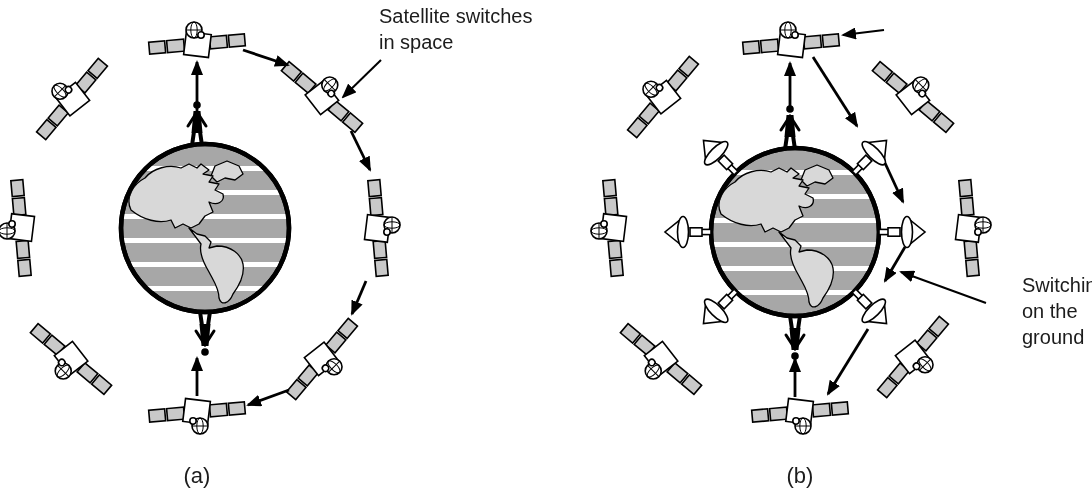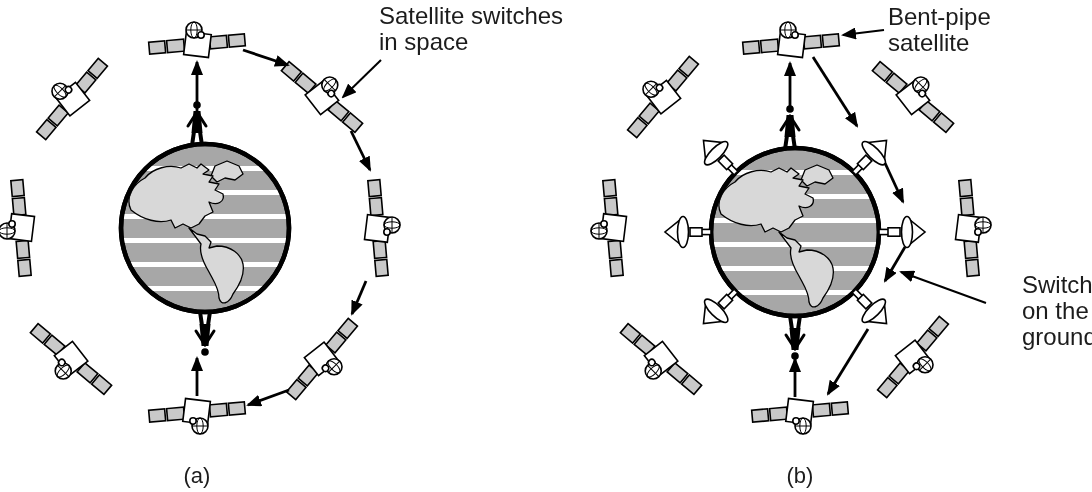--- a/index.html
+++ b/index.html
@@ -3,21 +3,21 @@
 <meta charset="utf-8">
 <style>
   :root{
     --background:#ffffff; --line:#000000; --solar_panel:#c9c9c9;
     --earth_ocean:#a7a7a7; --earth_land:#d8d8d8; --earth_stripe:#ffffff; --text:#1c1c1c;
   }
   html,body{margin:0;padding:0;background:#fff;}
   .stage{position:relative;width:1092px;height:492px;background:var(--background);overflow:hidden;
          font-family:"Liberation Sans","DejaVu Sans",sans-serif;}
   svg{position:absolute;left:0;top:0;}
-  .ann{position:absolute;white-space:pre-line;color:var(--text);font-size:24px;line-height:26px;}
+  .ann{position:absolute;white-space:pre-line;color:var(--text);font-size:20px;line-height:26px;}
   .cap{position:absolute;width:60px;text-align:center;color:var(--text);font-size:22px;}
   .panelrect{fill:var(--solar_panel);stroke:var(--line);stroke-width:1.6;}
   .body{fill:#ffffff;stroke:var(--line);stroke-width:1.6;}
   .dishpart{fill:#ffffff;stroke:var(--line);stroke-width:1.6;}
   .blk{fill:var(--line);}
   .arm{stroke:var(--line);stroke-width:3;fill:none;stroke-linecap:round;}
   .leg{stroke:var(--line);stroke-width:4;fill:none;stroke-linecap:round;}
   .arrow{stroke:var(--line);stroke-width:2.8;fill:none;}
   .leader{stroke:var(--line);stroke-width:2;fill:none;}
   .ocean{fill:var(--earth_ocean);stroke:var(--line);stroke-width:4.5;}
@@ -145,22 +145,20 @@
       <path class="arrow" marker-end="url(#ah)" d="M868,329 L828,394"></path>
       <path class="arrow" marker-end="url(#ah)" d="M795,397 L795,359"></path>
       <path class="leader" marker-end="url(#ah)" d="M884,30 L843,35"></path>
       <path class="leader" marker-end="url(#ah)" d="M986,303 L901,272"></path>
     </g>
   </svg>
 
   <div class="ann" style="left:379px;top:3px;">Satellite switches
 in space</div>
 
-  <div class="ann" style="left:888px;top:4px;">Bent-pipe
-satellite</div>
 
   <div class="ann" style="left:1022px;top:272px;">Switching
 on the
 ground</div>
 
   <div class="cap" style="left:167px;top:463px;">(a)</div>
 
   <div class="cap" style="left:770px;top:463px;">(b)</div>
 </div>
 

